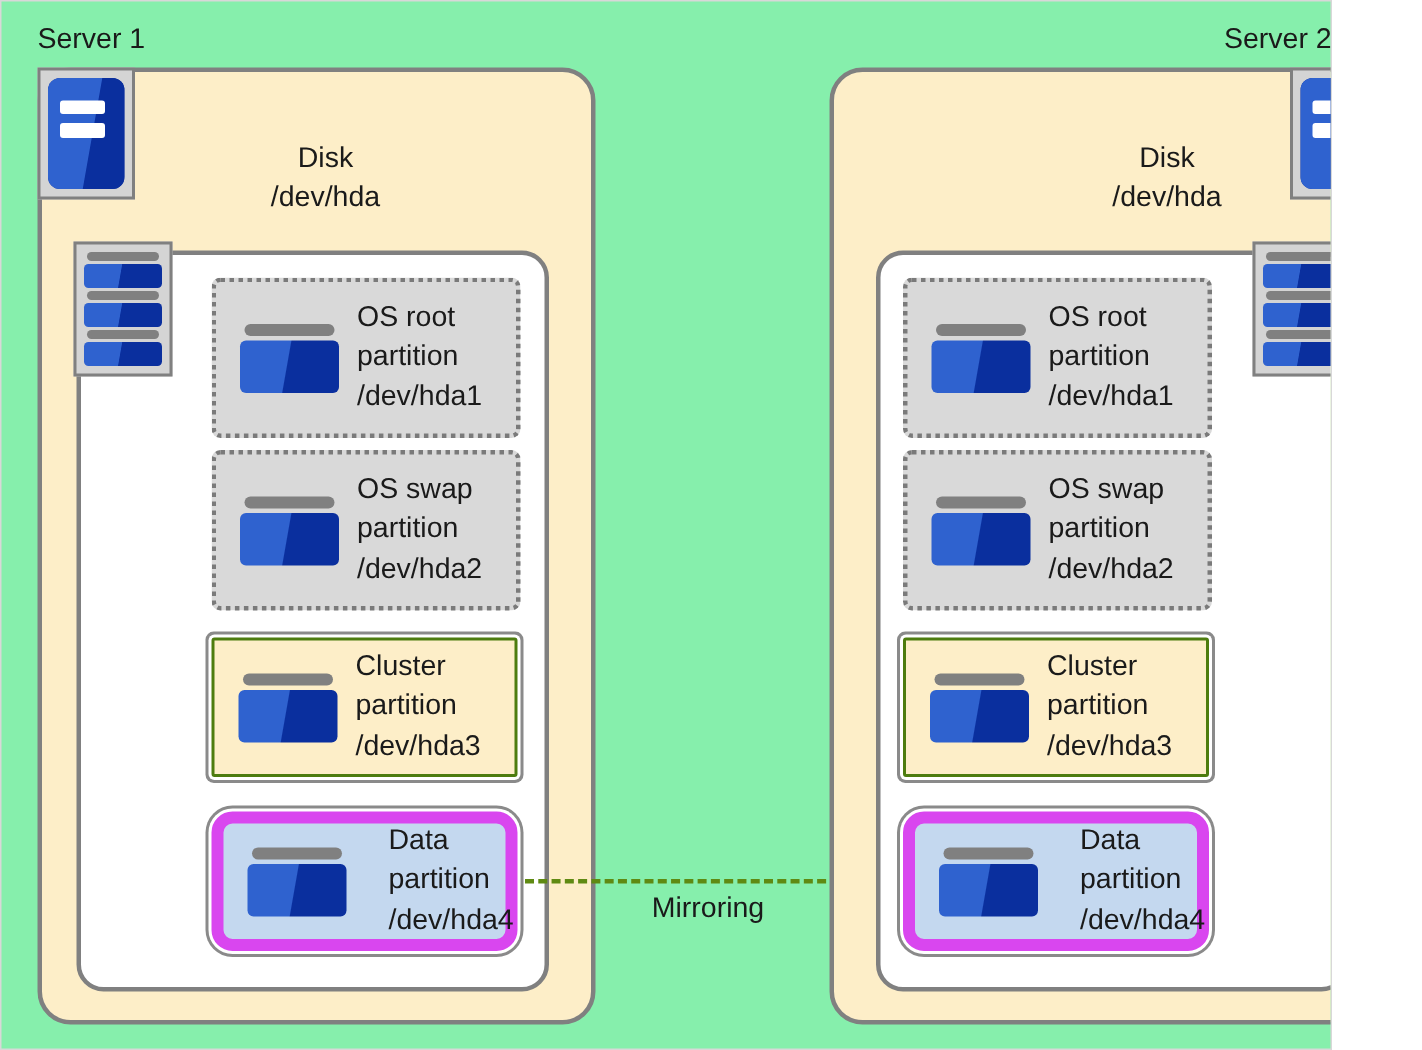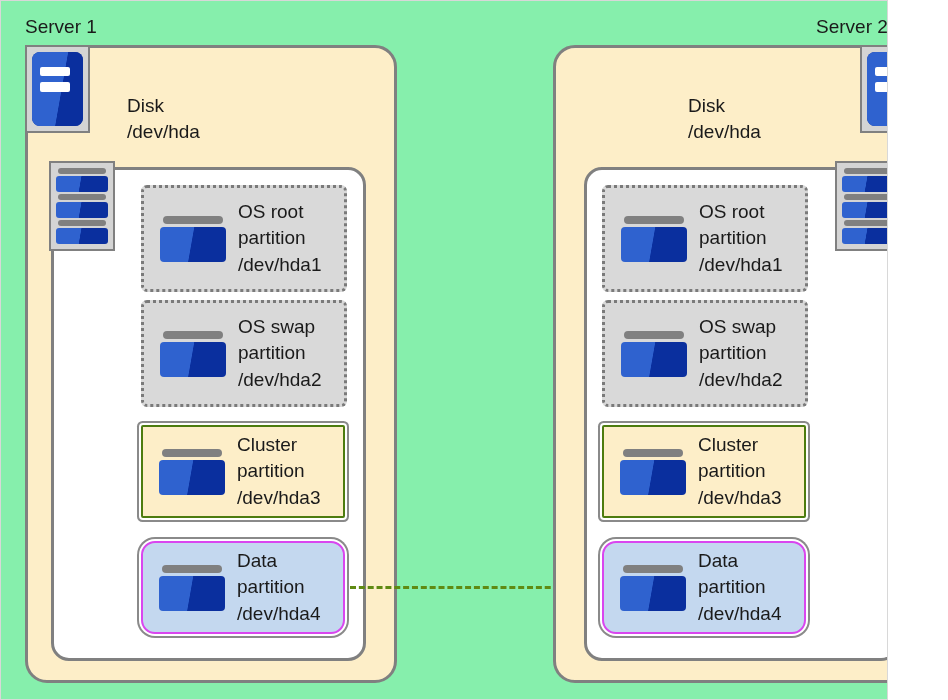--- a/index.html
+++ b/index.html
@@ -42,21 +42,21 @@
   .disk-box {
     position: absolute;
     background: #ffffff;
     border: 3px solid #808080;
     border-radius: 18px;
     box-sizing: border-box;
   }
 
   .disk-caption {
     position: absolute;
-    text-align: left;
+    text-align: center;
     font-size: 19px;
     color: #1a1a1a;
     line-height: 1.35;
     white-space: nowrap;
   }
 
   
   .server-icon {
     position: absolute;
     width: 65px;
@@ -135,23 +135,24 @@
     border-radius: 6px;
   }
   .partition.cluster {
     background: #fdeec8;
     border: 2px solid #4d7c0f;
     border-radius: 2px;
     box-shadow: 0 0 0 2px #ffffff, 0 0 0 4px #8a8a8a;
   }
   .partition.data {
     background: #c4d8ef;
-    border: 2px solid #d946ef;
+    border: 8px solid #d946ef;
     border-radius: 14px;
     box-shadow: 0 0 0 2px #ffffff, 0 0 0 4px #8a8a8a;
+    gap: 16px;
   }
 
   
   .part-icon {
     position: relative;
     width: 66px;
     height: 46px;
     flex: 0 0 auto;
     margin-left: 16px;
   }
@@ -280,20 +281,21 @@
     </div>
     <div class="part-text">
       <div>Data</div>
       <div>partition</div>
       <div>/dev/hda4</div>
     </div>
   </div>
 
   <div class="mirror-line" style="left:349px; top:585px; width:245px;"></div>
   <div class="mirror-arrow" style="left:589px; top:578px;"></div>
+  <div class="mirror-label" style="left:396px; top:594px; width:150px;">Mirroring</div>
 
   <div class="server-label" style="left:815px; top:16px;">Server 2</div>
 
   <div class="server-box" style="left:552px; top:44px; width:372px; height:638px;"></div>
 
   <div class="disk-box" style="left:583px; top:166px; width:315px; height:494px;"></div>
 
   <div class="disk-caption" style="left:687px; top:92px; width:180px;">
     <div>Disk</div>
     <div>/dev/hda</div>

